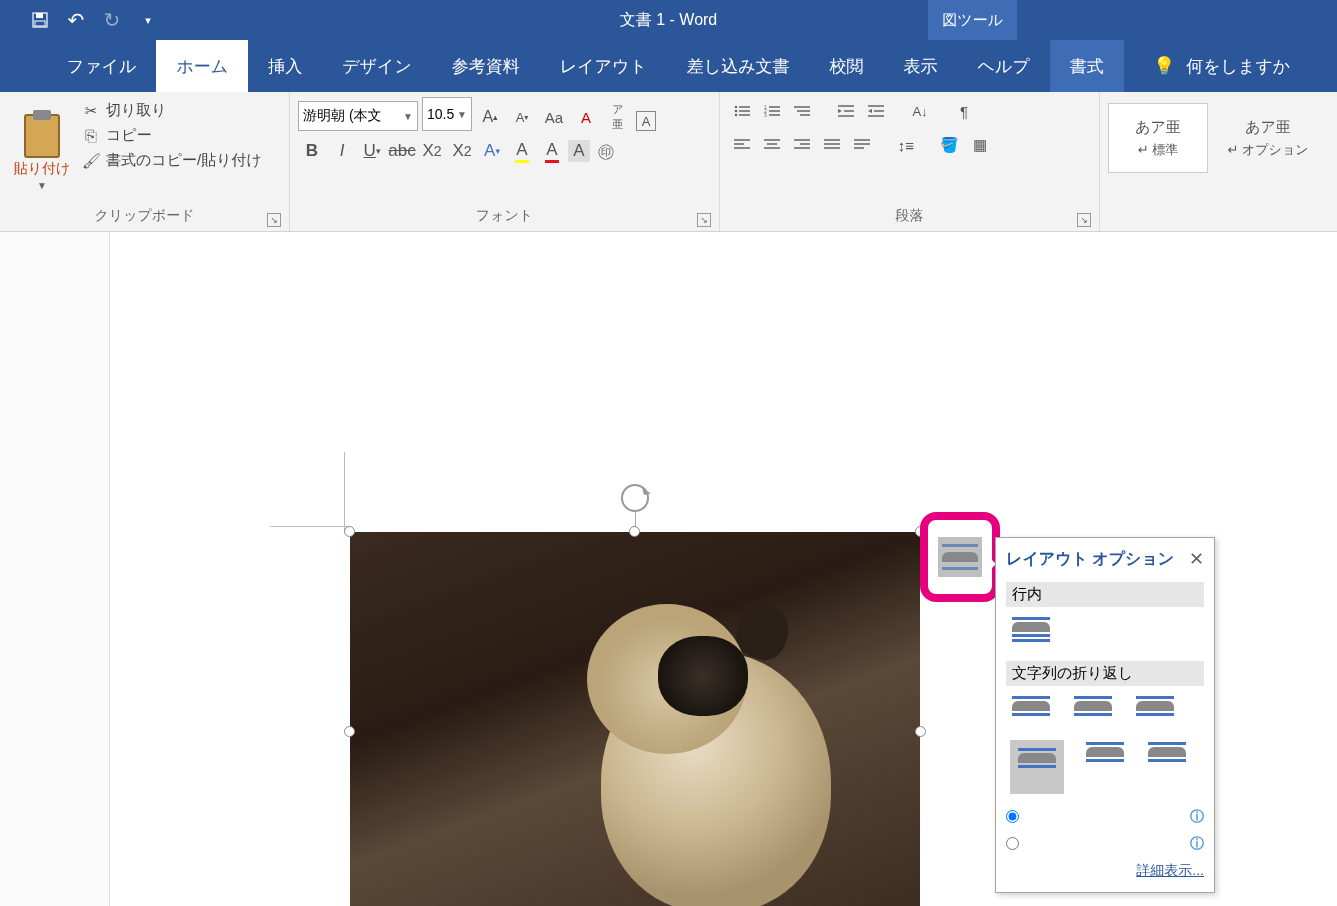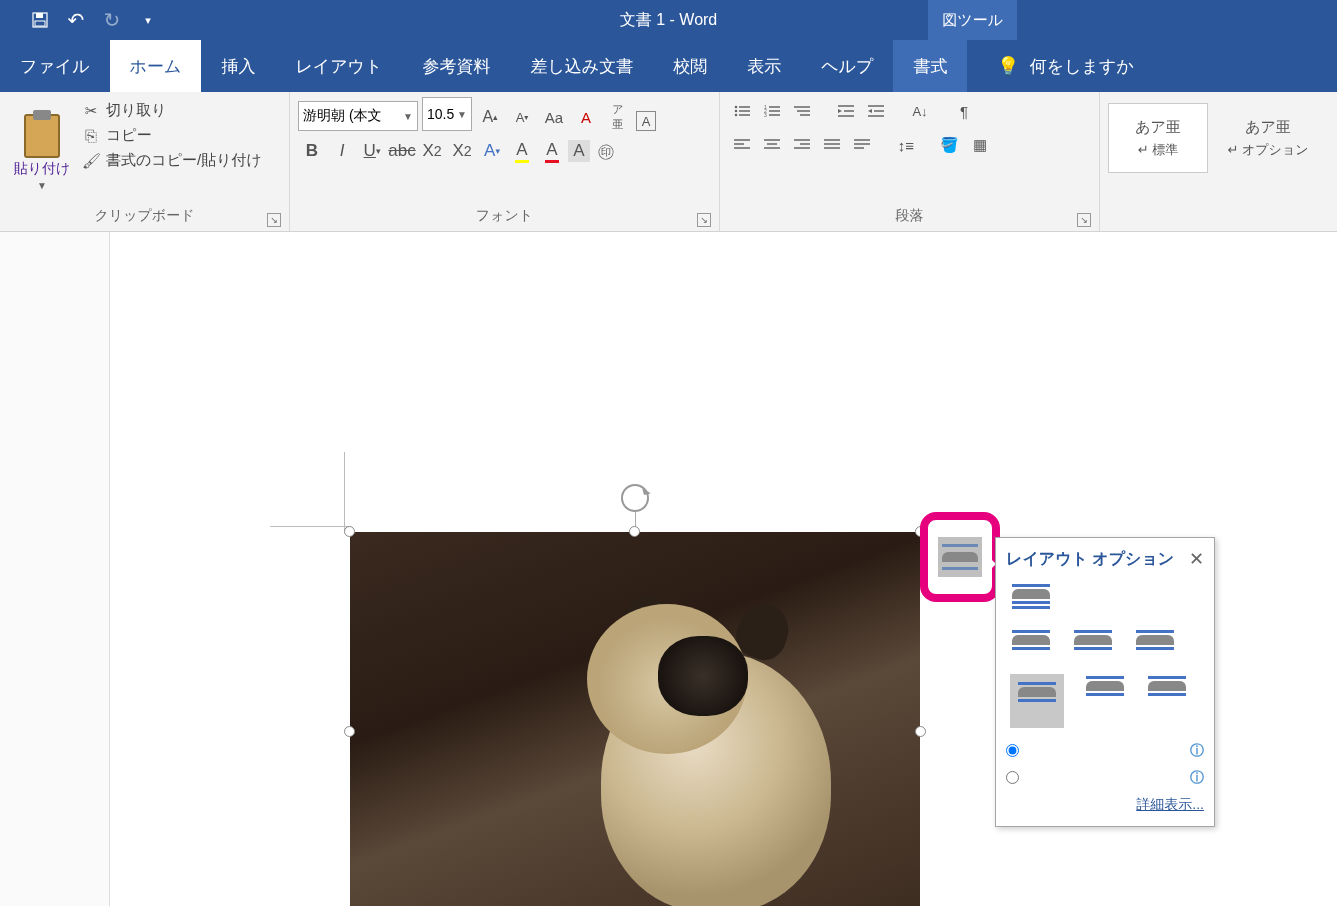--- a/index.html
+++ b/index.html
@@ -6,38 +6,38 @@
 body { width: 1337px; height: 906px; background: #f3f3f3; overflow: hidden; }
 
 
 .title-bar { height: 40px; background: #2b579a; display: flex; align-items: center; color: #fff; position: relative; }
 .qa-toolbar { display: flex; align-items: center; gap: 4px; padding-left: 24px; }
 .qa-btn { width: 32px; height: 28px; display: flex; align-items: center; justify-content: center; color: #fff; font-size: 15px; }
 .title-text { position: absolute; left: 50%; transform: translateX(-50%); font-size: 16px; }
 .tool-tab { position: absolute; right: 320px; top: 0; height: 40px; padding: 0 14px; display: flex; align-items: center; font-size: 15px; background: #3e6db5; }
 
 
-.ribbon-tabs { height: 52px; background: #2b579a; display: flex; align-items: center; color: #fff; font-size: 17px; }
+.ribbon-tabs { height: 52px; background: #2b579a; display: flex; align-items: center; color: #fff; font-size: 17px; justify-content: center; }
 .tab { padding: 0 20px; height: 52px; display: flex; align-items: center; cursor: pointer; }
 .tab.active { background: #fff; color: #2b579a; }
 .tab.context { background: #3e6db5; }
 .tell-me { display: flex; align-items: center; gap: 10px; margin-left: 30px; }
 .tell-me-icon { font-size: 18px; }
 
 
 .ribbon { height: 140px; background: #f3f3f3; border-bottom: 1px solid #d3d3d3; display: flex; }
 .group { border-right: 1px solid #d9d9d9; padding: 5px 8px 2px; display: flex; flex-direction: column; position: relative; }
 .group-label { text-align: center; font-size: 14px; color: #666; height: 22px; display: flex; align-items: flex-start; justify-content: center; position: relative; }
 .group-launcher { position: absolute; right: 0; bottom: 2px; width: 14px; height: 14px; border: 1px solid #999; font-size: 9px; display: flex; align-items: center; justify-content: center; color: #666; }
 .group-body { flex: 1; display: flex; gap: 6px; }
 
 .clipboard-big { width: 68px; display: flex; flex-direction: column; align-items: center; justify-content: center; gap: 2px; }
 .clipboard-big .clipboard-icon { width: 36px; height: 44px; background: #d6a657; border: 2px solid #8a6a2b; border-radius: 3px; position: relative; }
 .clipboard-big .clipboard-icon::before { content: ""; position: absolute; top: -6px; left: 50%; transform: translateX(-50%); width: 18px; height: 10px; background: #888; border-radius: 2px; }
-.clipboard-big .label { font-size: 14px; color: #4c1d95; }
+.clipboard-big .label { font-size: 14px; color: #c2410c; }
 .clip-side { display: flex; flex-direction: column; gap: 6px; padding-top: 4px; }
 .clip-item { display: flex; align-items: center; gap: 6px; font-size: 15px; color: #444; }
 .clip-item .ico { width: 18px; text-align: center; color: #555; }
 
 .font-top { display: flex; gap: 4px; align-items: flex-end; margin-bottom: 6px; }
 .font-name { width: 120px; height: 30px; border: 1px solid #aaa; background: #fff; font-size: 14px; padding: 0 4px; display: flex; align-items: center; justify-content: space-between; }
 .font-size { width: 50px; height: 30px; border: 1px solid #aaa; background: #fff; font-size: 14px; padding: 16px 4px; display: flex; align-items: center; justify-content: space-between; }
 .rib-btn { width: 28px; height: 28px; display: flex; align-items: center; justify-content: center; font-size: 15px; color: #555; }
 .font-bot { display: flex; gap: 2px; align-items: center; }
 .font-bot .rib-btn { font-size: 17px; }
@@ -112,22 +112,23 @@
     <div class="qa-btn" style="font-size:11px">▾</div>
   </div>
   <div class="title-text">文書 1  -  Word</div>
   <div class="tool-tab">図ツール</div>
 </div>
 
 <div class="ribbon-tabs">
   <div class="tab">ファイル</div>
   <div class="tab active">ホーム</div>
   <div class="tab">挿入</div>
+  <div class="tab">デザイン</div>
+  <div class="tab">参考資料</div>
   <div class="tab">レイアウト</div>
-  <div class="tab">参考資料</div>
   <div class="tab">差し込み文書</div>
   <div class="tab">校閲</div>
   <div class="tab">表示</div>
   <div class="tab">ヘルプ</div>
   <div class="tab context">書式</div>
   <div class="tell-me">
     <span class="tell-me-icon">💡</span>
     <span>何をしますか</span>
   </div>
 </div>
@@ -360,28 +361,30 @@
         <div class="arch"></div>
         <div></div>
     </div>
   </div>
 
   <div class="callout">
     <div class="callout-head">
       <span>レイアウト オプション</span>
       <span class="callout-close">✕</span>
     </div>
+    <div class="callout-section">行内</div>
     <div class="wrap-grid">
       <div class="wrap-opt">
           <div class="wl"></div>
           <div class="wa"></div>
           <div class="wl"></div>
           <div class="wl"></div>
         </div>
     </div>
+    <div class="callout-section">文字列の折り返し</div>
     <div class="wrap-grid">
       <div class="wrap-opt">
           <div class="wl"></div>
           <div class="wa"></div>
           <div class="wl"></div>
         </div>
       <div class="wrap-opt">
           <div class="wl"></div>
           <div class="wa"></div>
           <div class="wl"></div>

